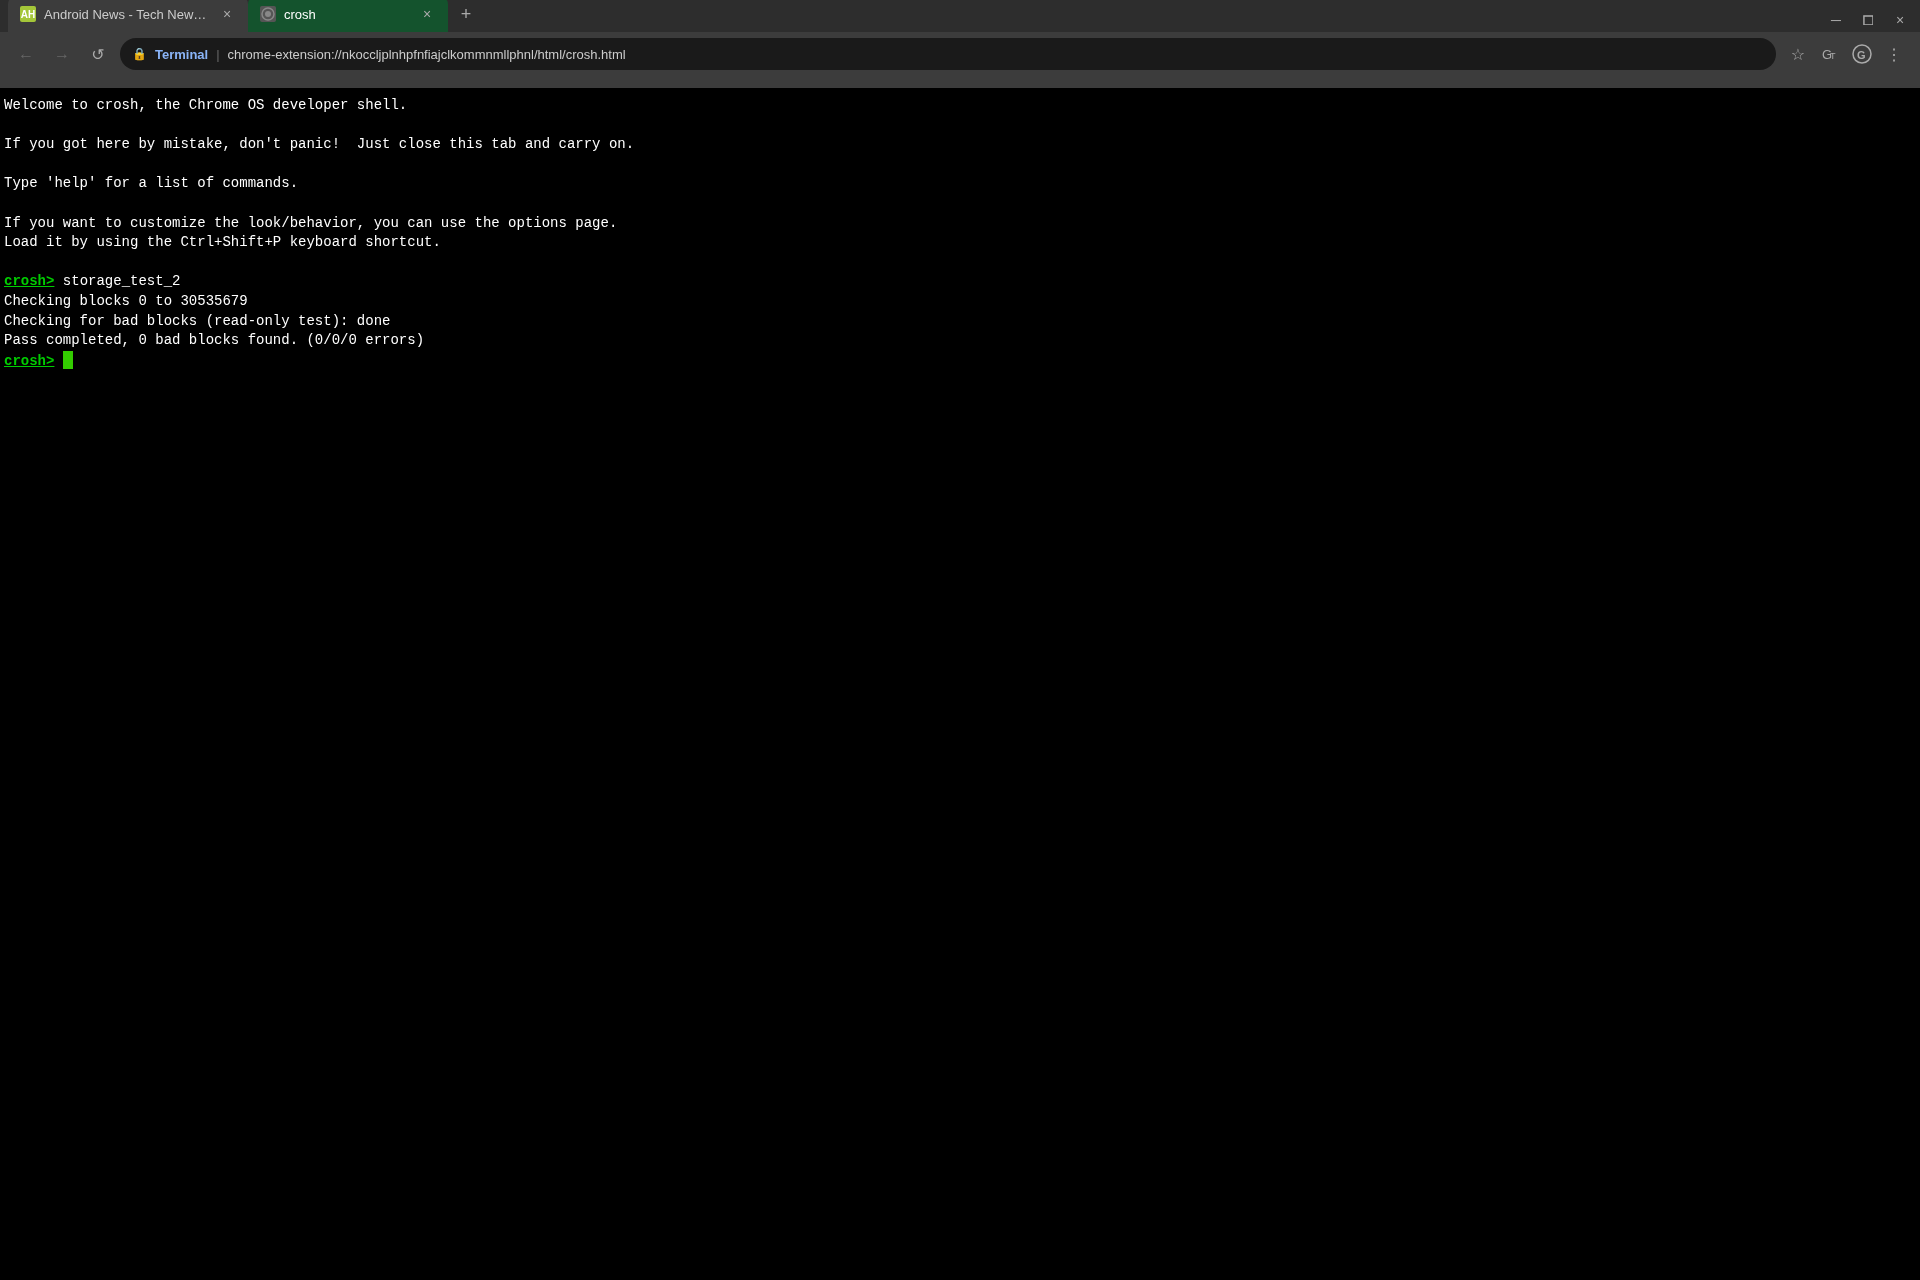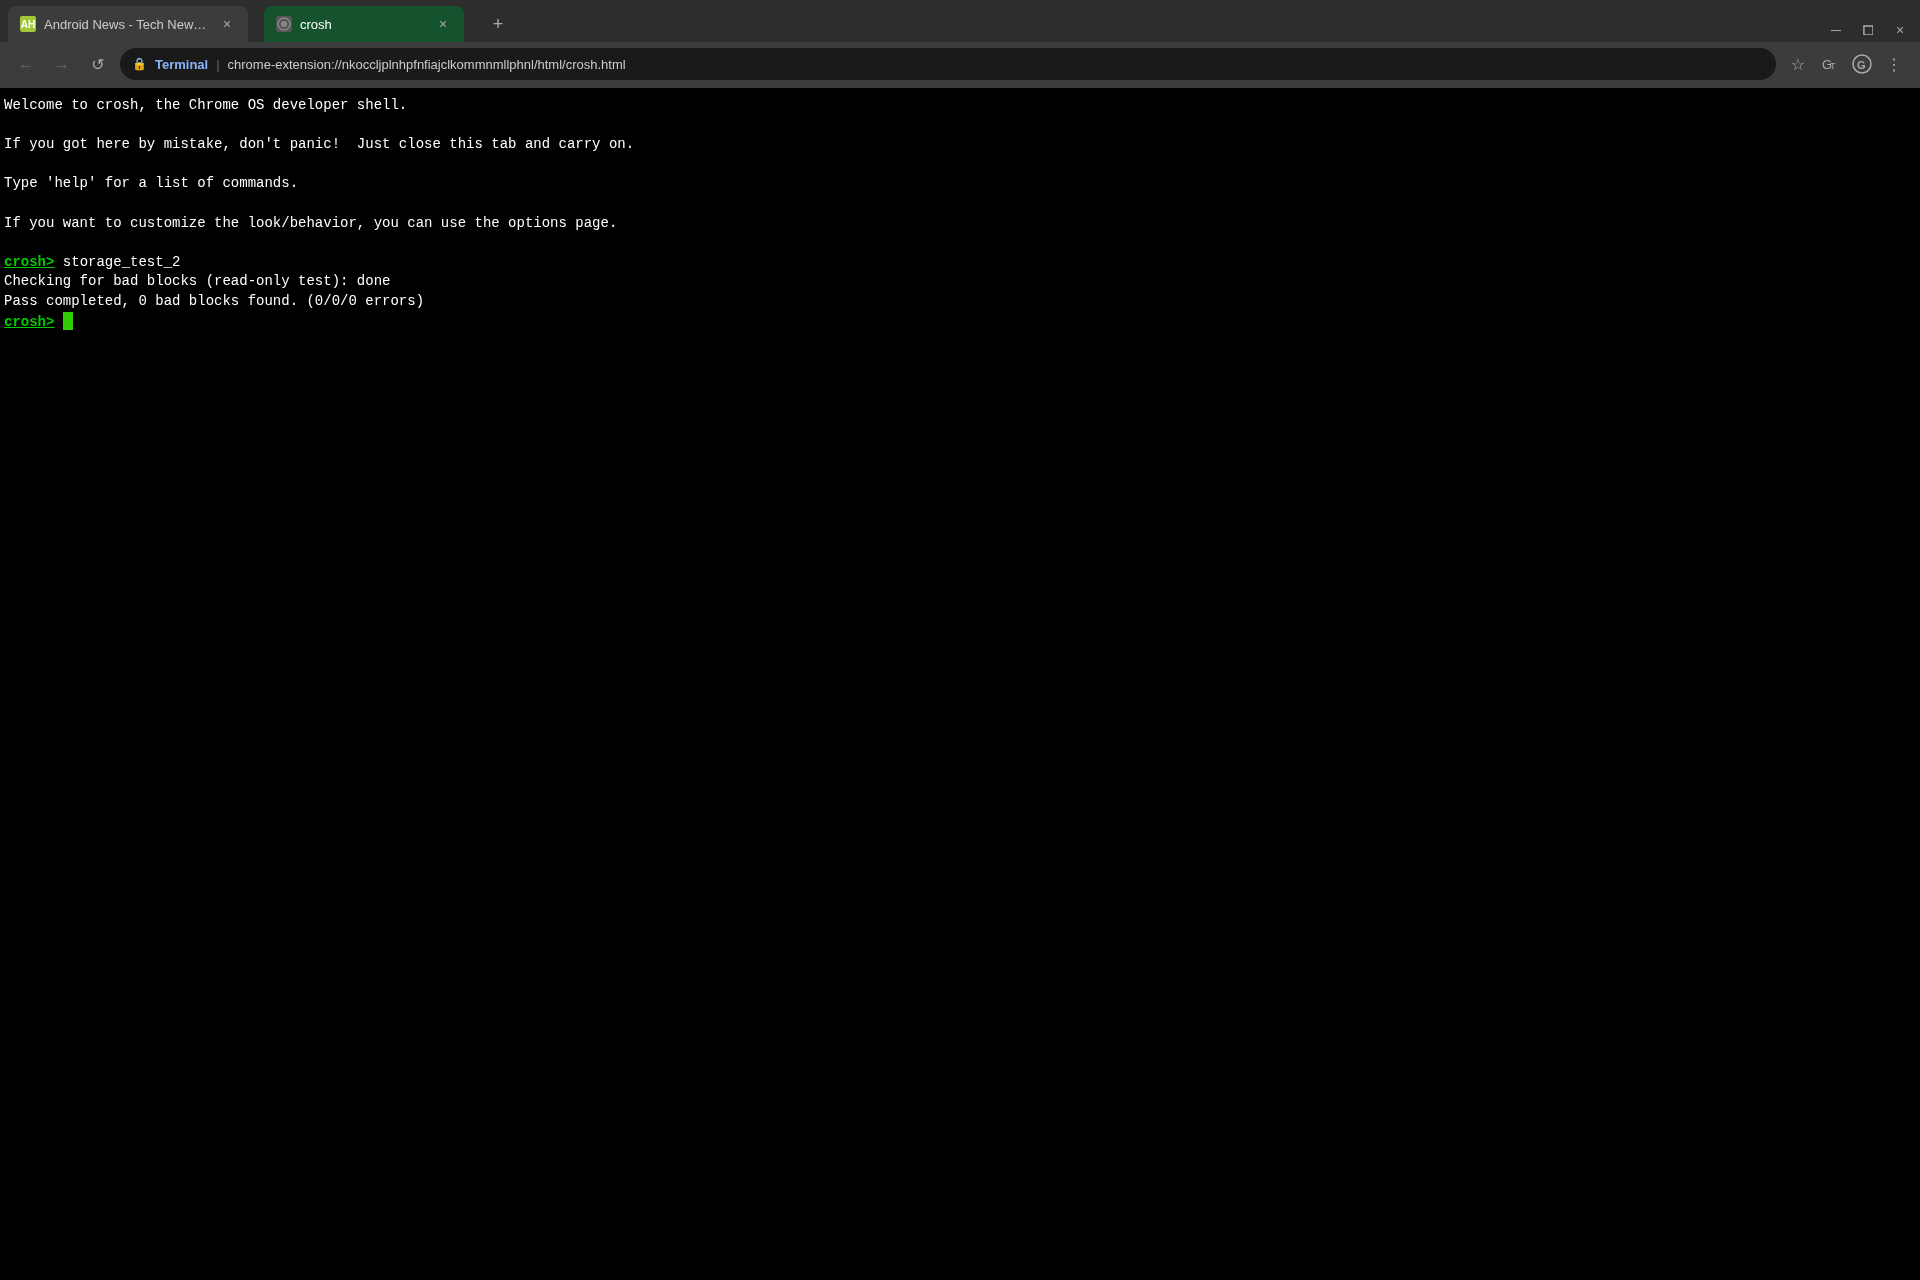--- a/index.html
+++ b/index.html
@@ -7,26 +7,26 @@
 
     
     .browser-chrome {
       background: #3c3c3c;
       height: 88px;
       display: flex;
       flex-direction: column;
     }
 
     .tab-bar {
-      height: 42px;
+      height: 32px;
       background: #2d2d2d;
       display: flex;
       align-items: flex-end;
       padding: 0 8px;
-      gap: 16px;
+      gap: 0;
     }
 
     .tab {
       height: 36px;
       display: flex;
       align-items: center;
       padding: 0 12px;
       border-radius: 8px 8px 0 0;
       font-size: 13px;
       color: #ccc;
@@ -284,19 +284,21 @@
   </div>
 
   <div class="terminal-content">
     <span class="term-line">Welcome to crosh, the Chrome OS developer shell.</span>
     <span class="term-line empty"></span>
     <span class="term-line">If you got here by mistake, don't panic!  Just close this tab and carry on.</span>
     <span class="term-line empty"></span>
     <span class="term-line">Type 'help' for a list of commands.</span>
     <span class="term-line empty"></span>
     <span class="term-line">If you want to customize the look/behavior, you can use the options page.</span>
+    <span class="term-line">Load it by using the Ctrl+Shift+P keyboard shortcut.</span>
     <span class="term-line empty"></span>
     <span class="term-line"><span class="prompt-green">crosh&gt;</span><span class="prompt-white"> storage_test_2</span></span>
+    <span class="term-line">Checking blocks 0 to 30535679</span>
     <span class="term-line">Checking for bad blocks (read-only test): done</span>
     <span class="term-line">Pass completed, 0 bad blocks found. (0/0/0 errors)</span>
     <span class="term-line"><span class="prompt-green">crosh&gt;</span><span class="prompt-white"> </span><span class="cursor"></span></span>
   </div>
 </div>
 
 </body></html>

